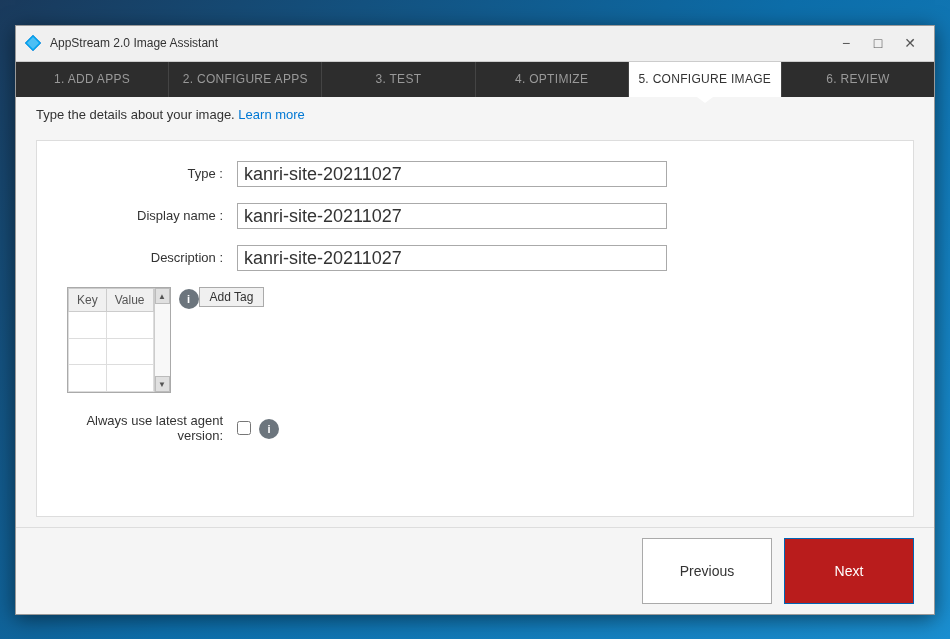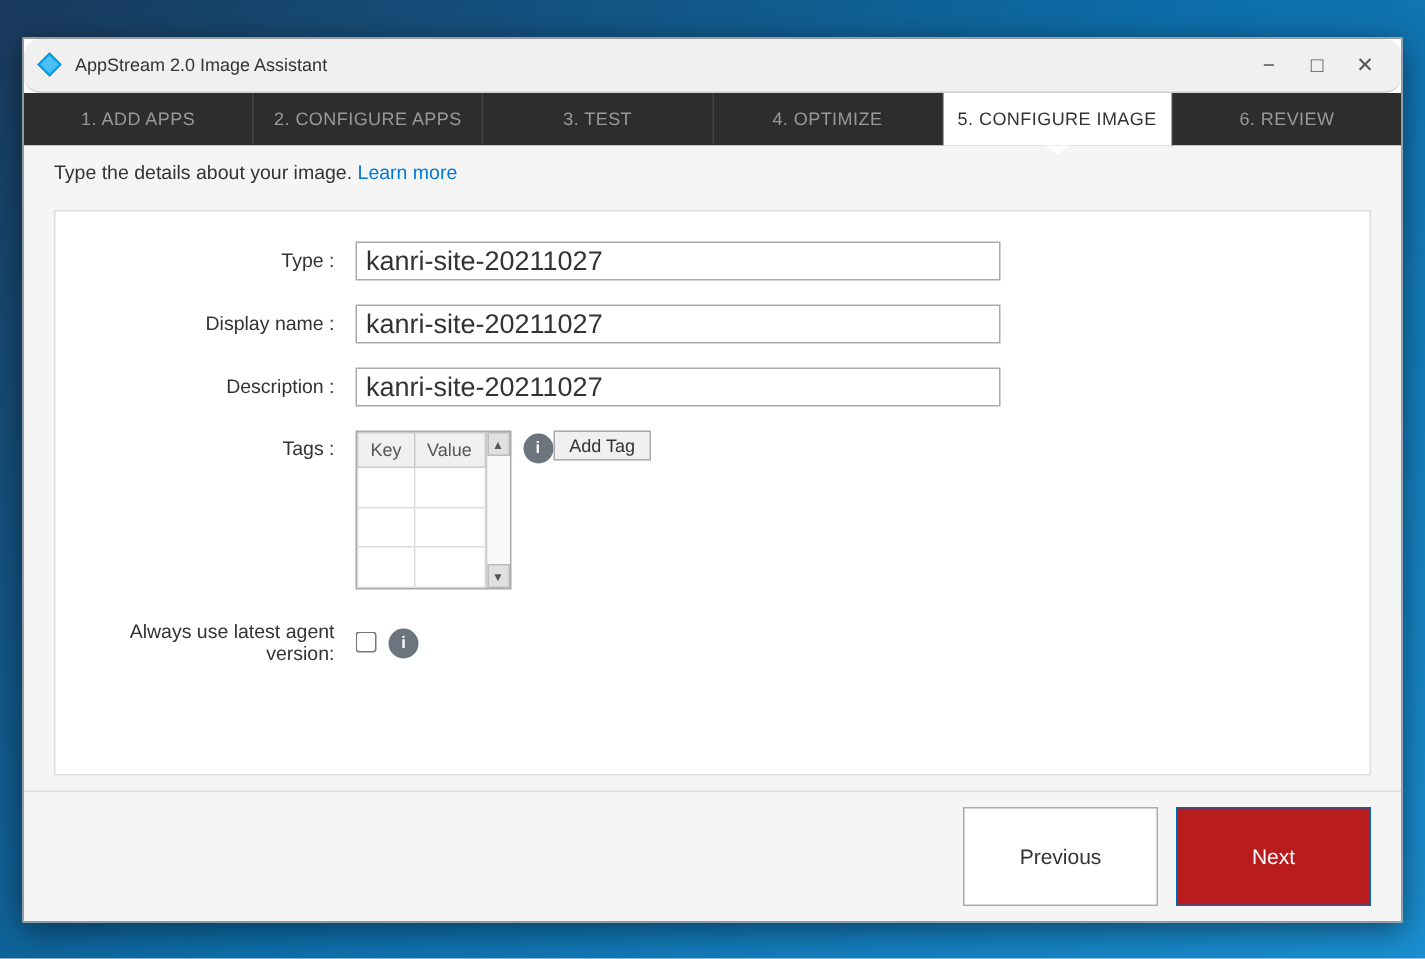--- a/index.html
+++ b/index.html
@@ -24,21 +24,20 @@
       flex-direction: column;
     }
     .title-bar {
       background: #f0f0f0;
       height: 36px;
       display: flex;
       align-items: center;
       padding: 0 8px;
       border-bottom: 1px solid #ccc;
       flex-shrink: 0;
-      border-radius: 11px;
     }
     .title-bar-icon {
       width: 18px;
       height: 18px;
       margin-right: 8px;
       display: flex;
       align-items: center;
       justify-content: center;
     }
     .title-bar-icon svg {
@@ -364,21 +363,20 @@
         <span class="form-label">Display name :</span>
         <input class="form-input" type="text" value="kanri-site-20211027" style="">
       </div>
 
       <div class="form-row">
         <span class="form-label">Description :</span>
         <input class="form-input" type="text" value="kanri-site-20211027" style="">
       </div>
 
       <div class="form-row" style="align-items:flex-start;">
-        <span class="form-label" style="padding-top:4px;">Tags :</span>
         <div class="tags-container">
           <div class="tags-row-content">
             <div class="tags-table-wrapper" style="flex:1;">
               <table class="tags-table">
                 <thead>
                   <tr>
                     <th style="width:50%;">Key</th>
                     <th style="width:50%;">Value</th>
                   </tr>
                 </thead>

